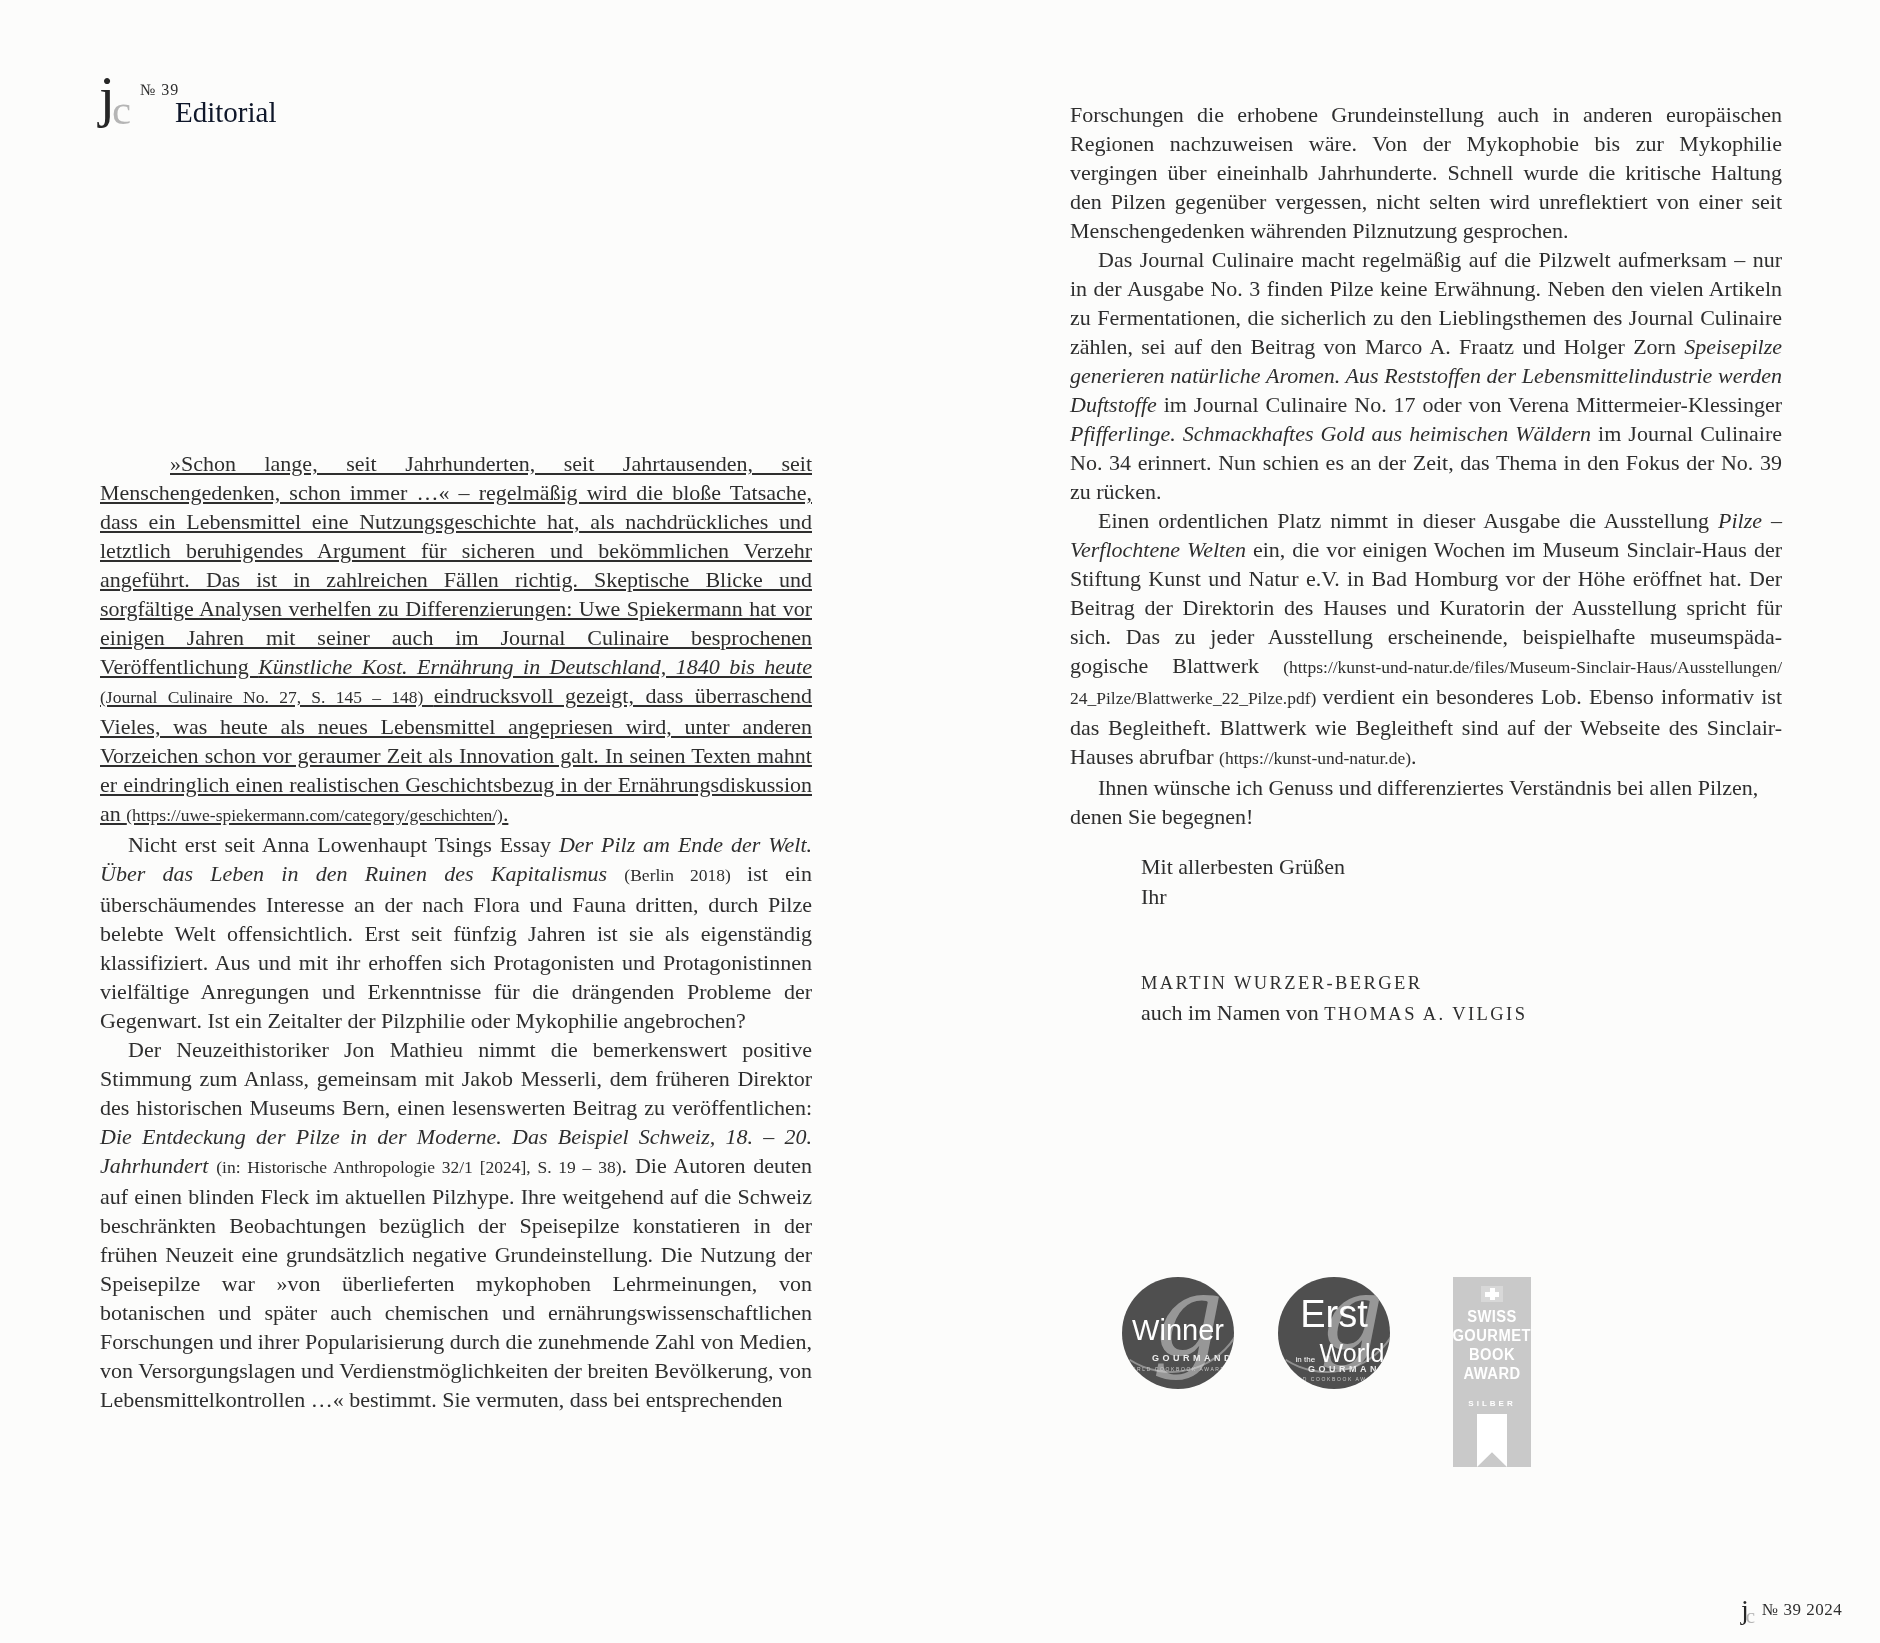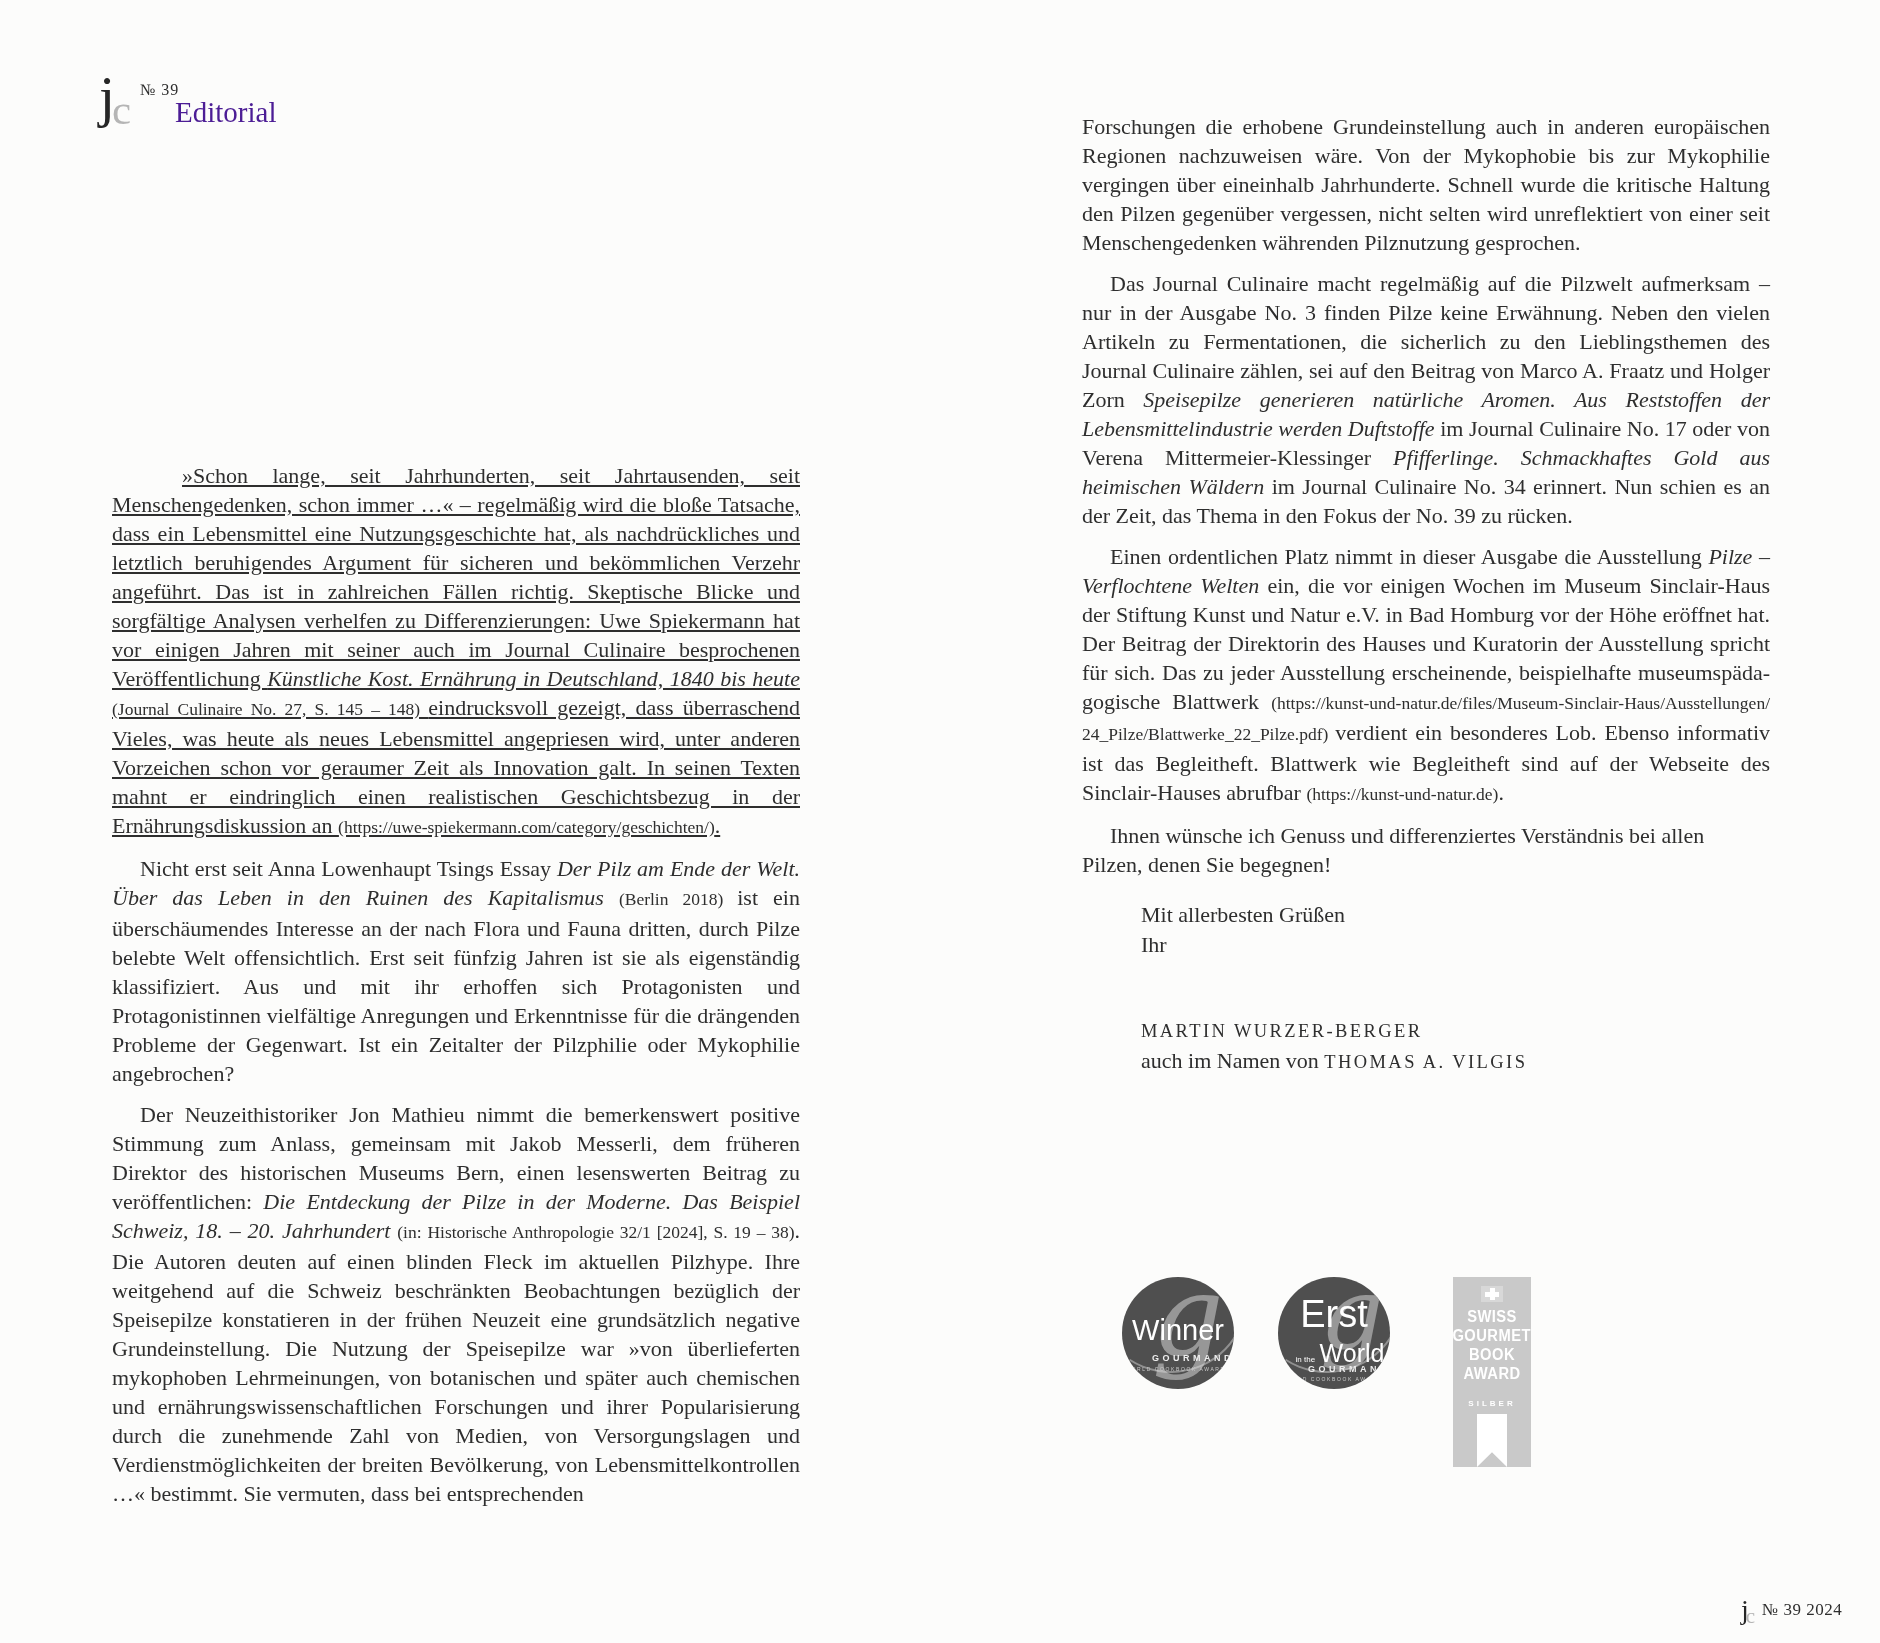--- a/index.html
+++ b/index.html
@@ -7,27 +7,27 @@
     position:relative; width:1880px; height:1643px; margin:0 auto;
     background:#fcfcfb; overflow:hidden;
     font-family:"Liberation Serif","DejaVu Serif",serif; color:#2e2e2e;
   }
 
   
   .header { position:absolute; left:99px; top:66px; width:420px; height:90px; }
   .lg-j  { position:absolute; left:0;  top:2px;  font-size:58px; line-height:1; color:#262626; }
   .lg-c  { position:absolute; left:13px; top:22px; font-size:43px; line-height:1; color:#b5b5b5; }
   .lg-issue { position:absolute; left:41px; top:15px; font-size:16px; letter-spacing:1px; color:#2e2e2e; }
-  .lg-title { position:absolute; left:76px; top:30px; font-size:29px; color:#4c1d95; }
+  .lg-title { position:absolute; left:76px; top:30px; font-size:29px; color:#0f172a; }
 
   
   .col { position:absolute; width:712px; font-size:22px; line-height:29px; }
   .col-left  { left:100px;  top:449px; }
   .col-right { left:1070px; top:100px; }
-  .para { margin:12px; text-align:justify; }
+  .para { margin:0; text-align:justify; }
   .para.ragged { text-align:left; }
   .indent-large  { text-indent:70px;text-decoration:underline; }
   .indent-normal { text-indent:28px; }
   .indent-none   { text-indent:0; }
   .seg-n { font-style:normal; }
   .seg-i { font-style:italic; }
   .seg-sm { font-size:17.5px; }
 
   
   .closing { margin-top:21px; padding-left:71px; text-align:left; }

